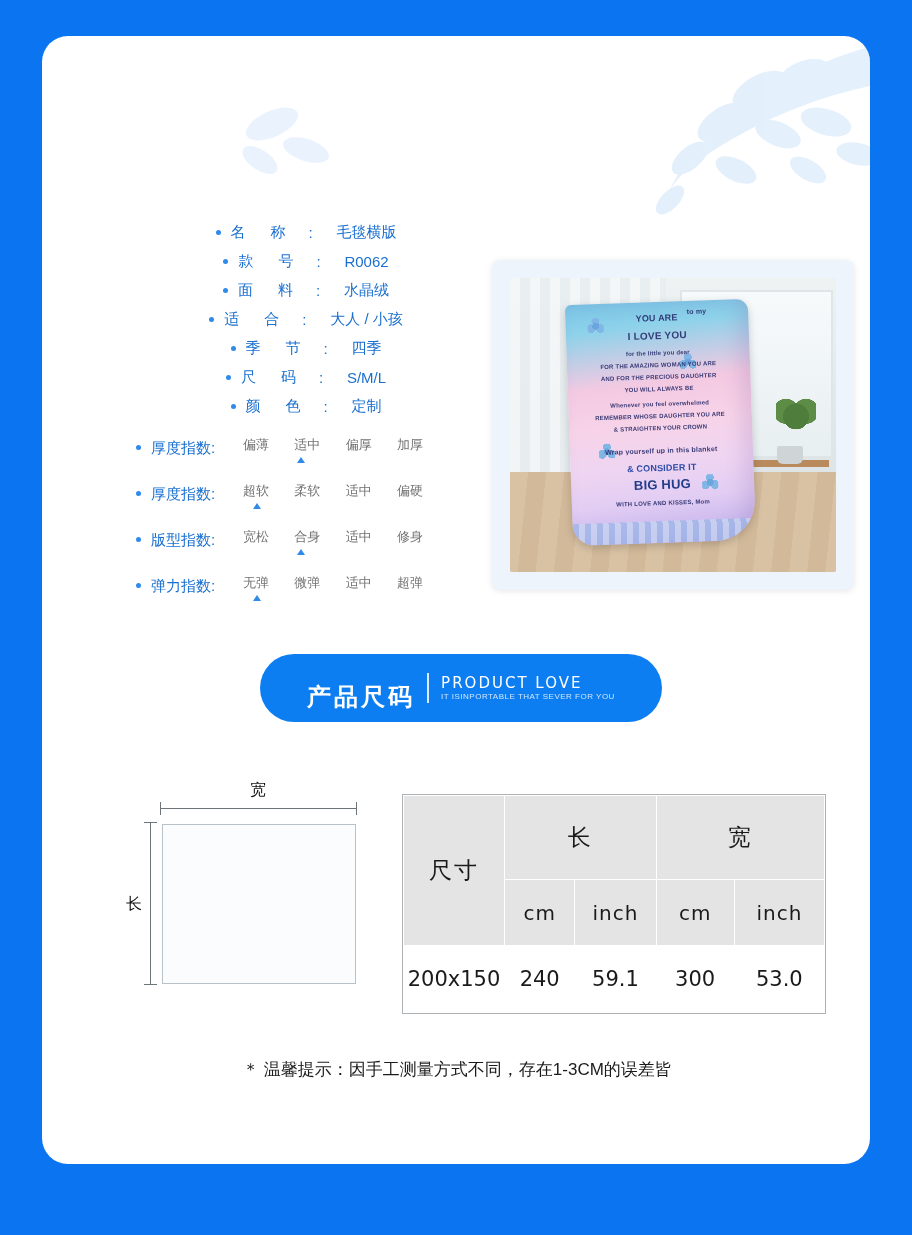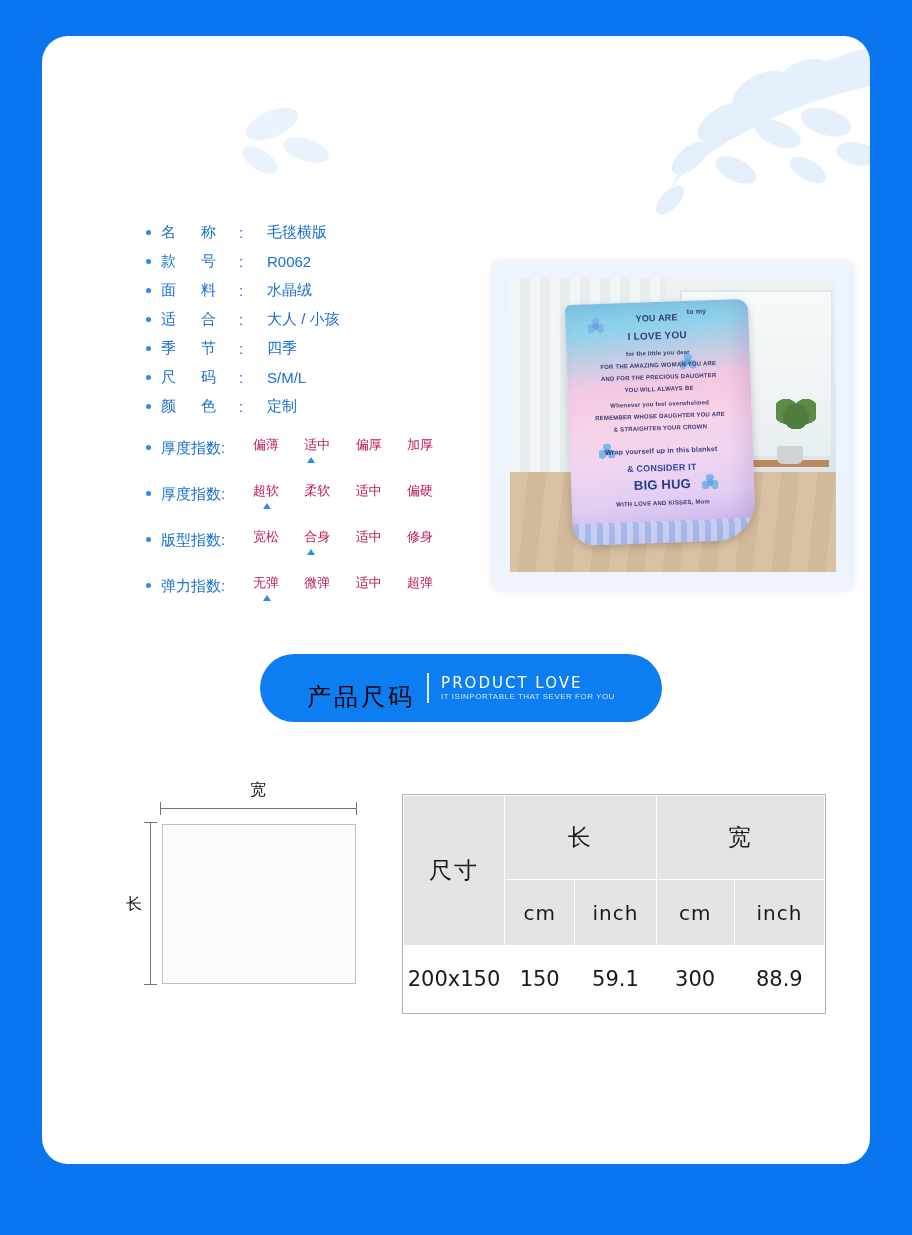--- a/index.html
+++ b/index.html
@@ -71,20 +71,21 @@
     left: 104px;
     top: 182px;
     width: 320px;
   }
   .spec-row {
     display: flex;
     align-items: center;
     height: 29px;
     color: #1f7fe0;
     font-size: 15px;
+    justify-content: center;
   }
   .bullet {
     width: 5px;
     height: 5px;
     border-radius: 50%;
     background: #2f8ae8;
     margin-right: 10px;
     flex: none;
   }
   .spec-label {
@@ -102,21 +103,21 @@
   .spec-value {
     color: #1a6fd0;
     font-size: 15px;
     padding-left: 16px;
     white-space: nowrap;
   }
 
   
   .index-list {
     position: absolute;
-    left: 104px;
+    left: 94px;
     top: 400px;
     width: 330px;
   }
   .index-row {
     display: flex;
     align-items: flex-start;
     margin-bottom: 22px;
   }
   .index-label {
     color: #1a6fd0;
@@ -127,21 +128,21 @@
     white-space: nowrap;
   }
   .scale {
     position: relative;
     width: 180px;
     flex: none;
   }
   .scale-ticks {
     display: flex;
     justify-content: space-between;
-    color: #be185d;
+    color: #737373;
     font-size: 13px;
     margin-bottom: 6px;
   }
   .scale-ticks span { white-space: nowrap; }
   .scale-bar {
     position: relative;
     height: 2px;
     background: #2f8ae8;
     width: 100%;
   }
@@ -266,23 +267,23 @@
     width: 402px;
     height: 68px;
     background: #0d7ef2;
     border-radius: 34px;
     display: flex;
     align-items: center;
     justify-content: center;
     gap: 12px;
   }
   .size-banner .cn {
-    color: #000000;
+    color: #ffffff;
     font-size: 24px;
-    font-weight: normal;
+    font-weight: bold;
     letter-spacing: 3px;
     margin-top: 17px;
   }
   .size-banner .divider {
     width: 2px;
     height: 30px;
     background: rgba(255,255,255,0.85);
   }
   .size-banner .en-wrap {
     display: flex;
@@ -614,26 +615,27 @@
             <td class="gray big" colspan="2" style="width:40%;">宽</td>
           </tr>
           <tr>
             <td class="gray unit">cm</td>
             <td class="gray unit">inch</td>
             <td class="gray unit">cm</td>
             <td class="gray unit">inch</td>
           </tr>
           <tr>
             <td class="white val">200x150</td>
-            <td class="white val">150</td>
+            <td class="white val">240</td>
             <td class="white val">59.1</td>
             <td class="white val">300</td>
-            <td class="white val">88.9</td>
+            <td class="white val">53.0</td>
           </tr>
         </tbody>
       </table>
     </div>
 
     <div class="tip">
+      <div>＊ 温馨提示：因手工测量方式不同，存在1-3CM的误差皆</div>
     </div>
 
   </div>
 </div>
 
 </body></html>

